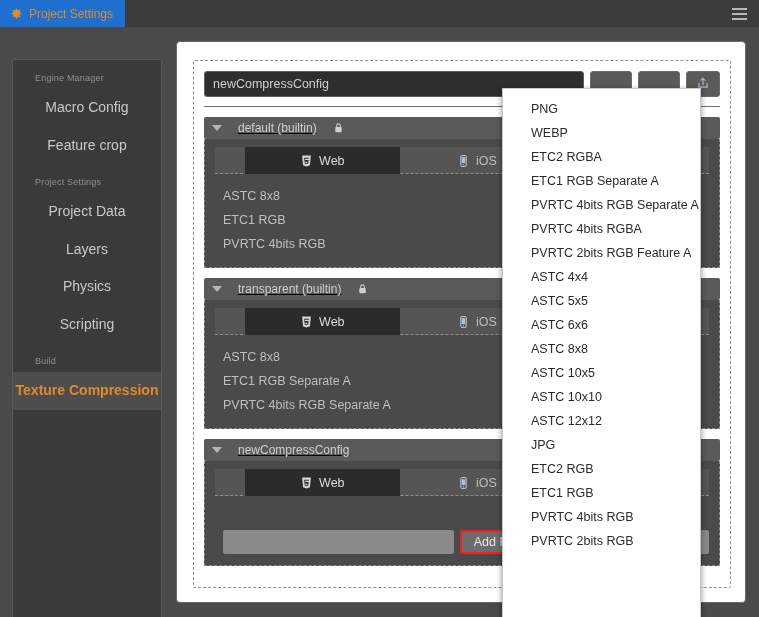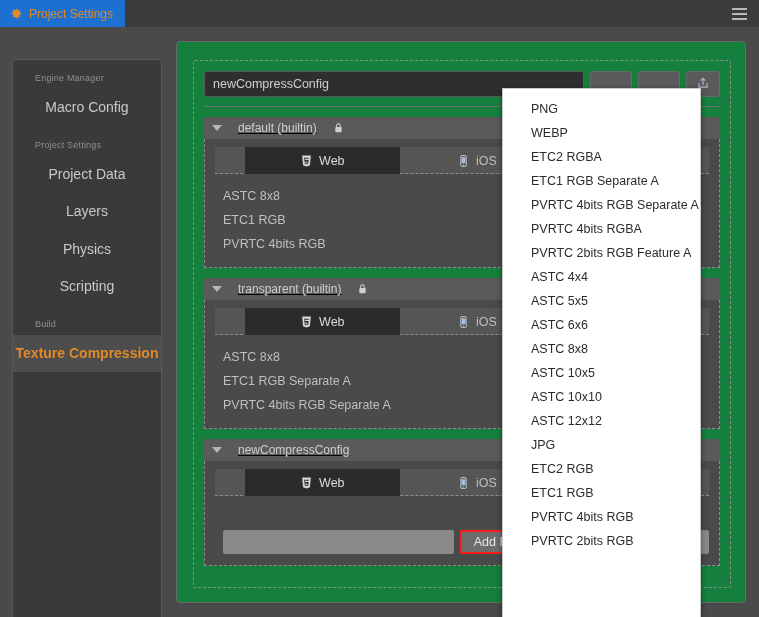--- a/index.html
+++ b/index.html
@@ -66,21 +66,21 @@
   .side-item.selected {
     color: #e08a28;
     background: #4d4d4d;
     font-weight: bold;
   }
 
   
   .panel {
     position: absolute; left: 176px; top: 14px;
     width: 570px; height: 562px;
-    background: #15803d;
+    background: #ffffff;
     border: 1px solid #6a6a6a;
     border-radius: 4px;
   }
   .panel-inner {
     position: absolute; left: 16px; top: 18px;
     width: 538px; height: 528px;
     border: 1px dashed #8d8d8d;
     border-radius: 2px;
     padding: 10px 10px;
   }
@@ -240,20 +240,21 @@
     <span></span>
     <span></span>
   </div>
 </div>
 
 <div class="body-area">
 
   <div class="sidebar" id="sidebar">
       <div class="side-group-title">Engine Manager</div>
       <div class="side-item">Macro Config</div>
+      <div class="side-item">Feature crop</div>
       <div class="side-group-title">Project Settings</div>
       <div class="side-item">Project Data</div>
       <div class="side-item">Layers</div>
       <div class="side-item">Physics</div>
       <div class="side-item">Scripting</div>
       <div class="side-group-title">Build</div>
       <div class="side-item selected">Texture Compression</div>
     </div>
 
   <div class="panel">

